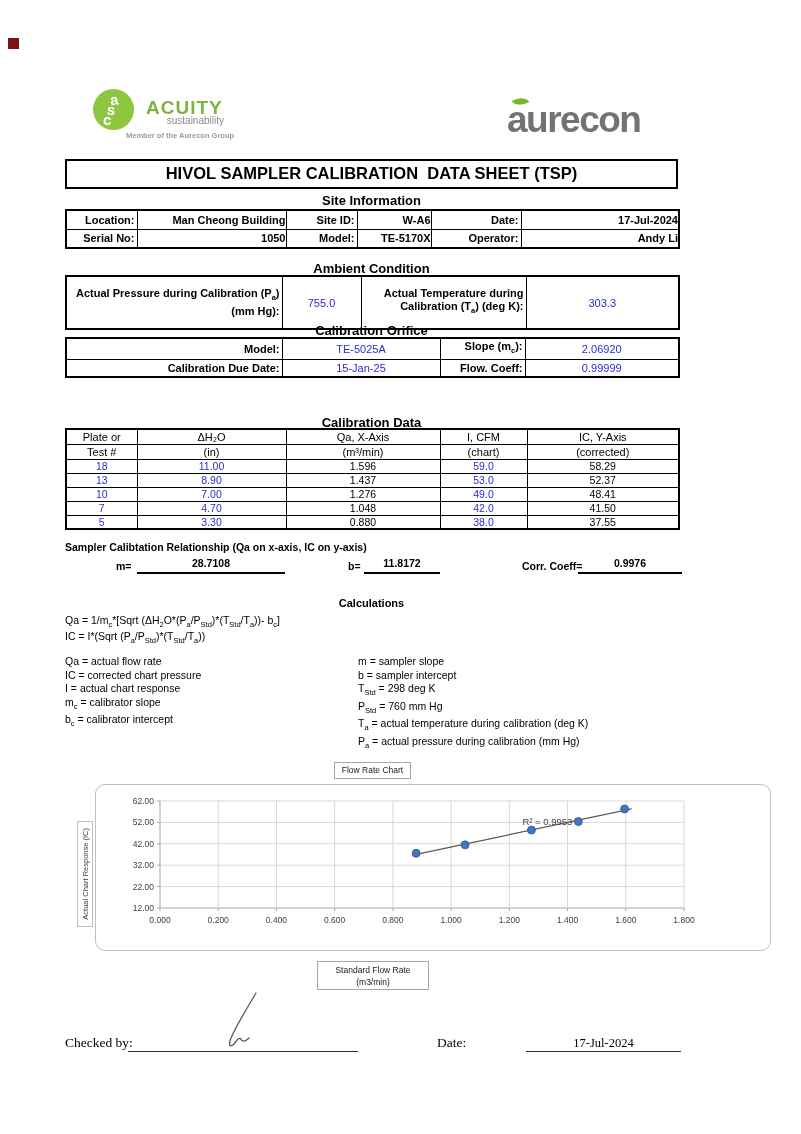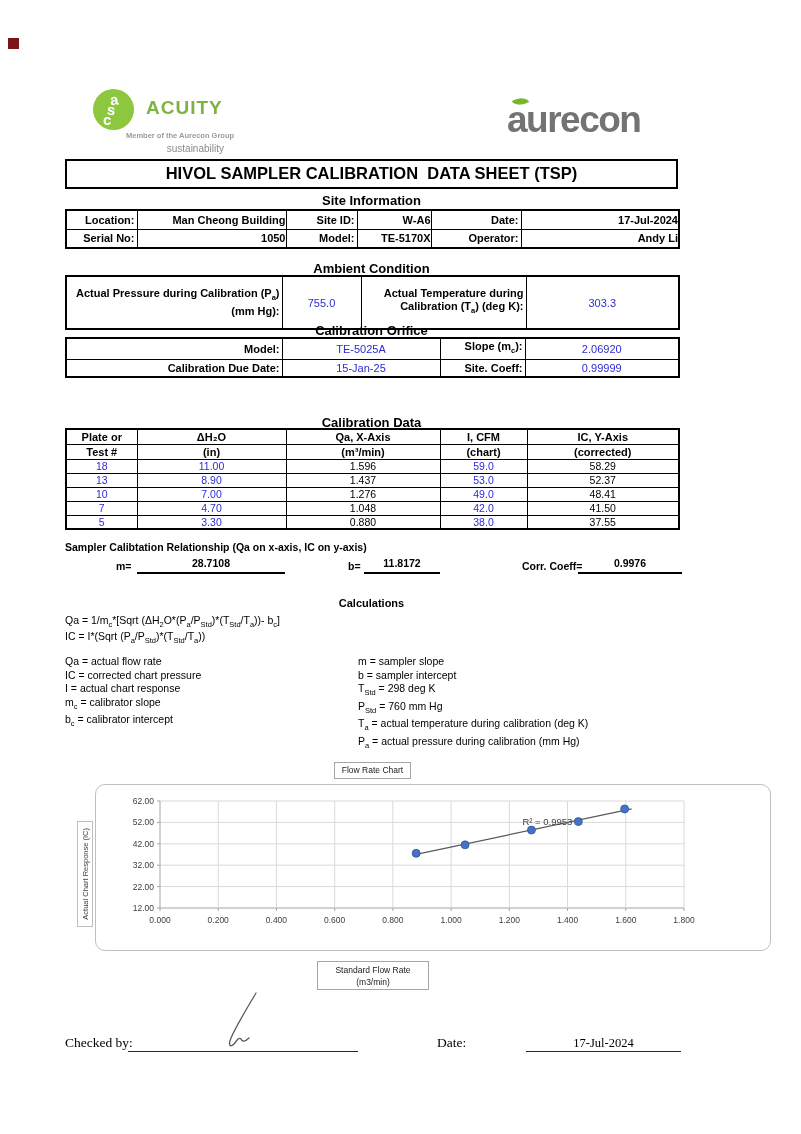--- a/index.html
+++ b/index.html
@@ -10,40 +10,40 @@
   
   .corner-mark { left:8px; top:38px; width:11px; height:11px; background:#7c1417; }
 
   
   .acuity-circle { left:93px; top:89px; width:41px; height:41px; border-radius:50%; background:#8dc63f; }
   .acuity-circle span { position:absolute; color:#fff; font-weight:bold; font-size:15px; line-height:15px; }
   .acuity-letter-a { left:17px; top:3px; transform:rotate(-8deg); }
   .acuity-letter-s { left:14px; top:13px; transform:rotate(6deg); }
   .acuity-letter-c { left:10px; top:23px; }
   .acuity-name { left:146px; top:97px; font-size:19px; font-weight:bold; letter-spacing:1px; color:#7db440; }
-  .acuity-tagline { left:146px; top:115px; width:78px; text-align:right; font-size:10px; color:#8a8a8a;margin-top:28px; }
+  .acuity-tagline { left:146px; top:115px; width:78px; text-align:right; font-size:10px; color:#8a8a8a; }
   .acuity-member { left:126px; top:131px; font-size:7.5px; font-weight:bold; color:#9a9a9a; }
   .aurecon-name { left:507px; top:101px; font-size:37px; line-height:37px; font-weight:bold; letter-spacing:-1.5px; color:#737373; }
   .aurecon-leaf { left:513px; top:97px; width:15px; height:9px; background:#76b82a; border-radius:0 100% 0 100%; transform:rotate(-28deg); }
 
   
   .title-box { left:65px; top:159px; width:613px; height:30px; border:2.5px solid #000;
                text-align:center; font-size:16.5px; font-weight:bold; line-height:25px; white-space:pre; }
 
   .heading { left:65px; width:613px; text-align:center; font-weight:bold; font-size:13px; }
 
   table.grid { position:absolute; border-collapse:collapse; border:2px solid #000; table-layout:fixed; background:#fff; }
   table.grid td { border:1px solid #000; font-size:11px; overflow:hidden; vertical-align:middle; }
   td.lbl { font-weight:bold; text-align:right; padding:1px 2px 1px 4px; line-height:12.5px; }
   td.val { font-weight:bold; text-align:right; }
   td.blue { color:#2b2bd5; text-align:center; font-weight:normal; }
   sub { font-size:7.5px; }
 
   #caldata-table td { text-align:center; font-size:10.5px; }
-  #caldata-table td.hdr { font-weight:bold; font-size:11px;text-align:center; }
+  #caldata-table td.hdr { font-weight:normal; font-size:11px;text-align:center; }
   #caldata-table td.blue { color:#2b2bd5; }
 
   .rel-title { left:65px; top:541px; font-size:10.5px; font-weight:bold; }
   .rel-label { top:560px; font-size:10.5px; font-weight:bold; }
   .rel-value { top:557px; height:17px; border-bottom:2px solid #000; text-align:center; font-size:10.5px; font-weight:bold; }
 
   .calc-heading { left:65px; top:597px; width:613px; text-align:center; font-weight:bold; font-size:11px; }
   .calc-block { font-size:10.5px; line-height:16px; }
   .defs { font-size:10.5px; line-height:13.5px; }
 
@@ -138,21 +138,21 @@
   <tbody>
       <tr style="height:18px">
     <td class="lbl">Model:</td>
     <td class="blue">TE-5025A</td>
     <td class="lbl">Slope (m<sub>c</sub>):</td>
     <td class="blue">2.06920</td>
   </tr>
   <tr style="height:18px">
     <td class="lbl">Calibration Due Date:</td>
     <td class="blue">15-Jan-25</td>
-    <td class="lbl">Site. Coeff:</td>
+    <td class="lbl">Flow. Coeff:</td>
     <td class="blue">0.99999</td>
   </tr>
 </tbody>
   </table>
 
 <div class="abs heading" style="top:415px">Calibration Data</div>
 <table class="grid" id="caldata-table" style="left:65px; top:428px; width:613px">
   <colgroup>
       <col style="width:71px">
       <col style="width:149px">

